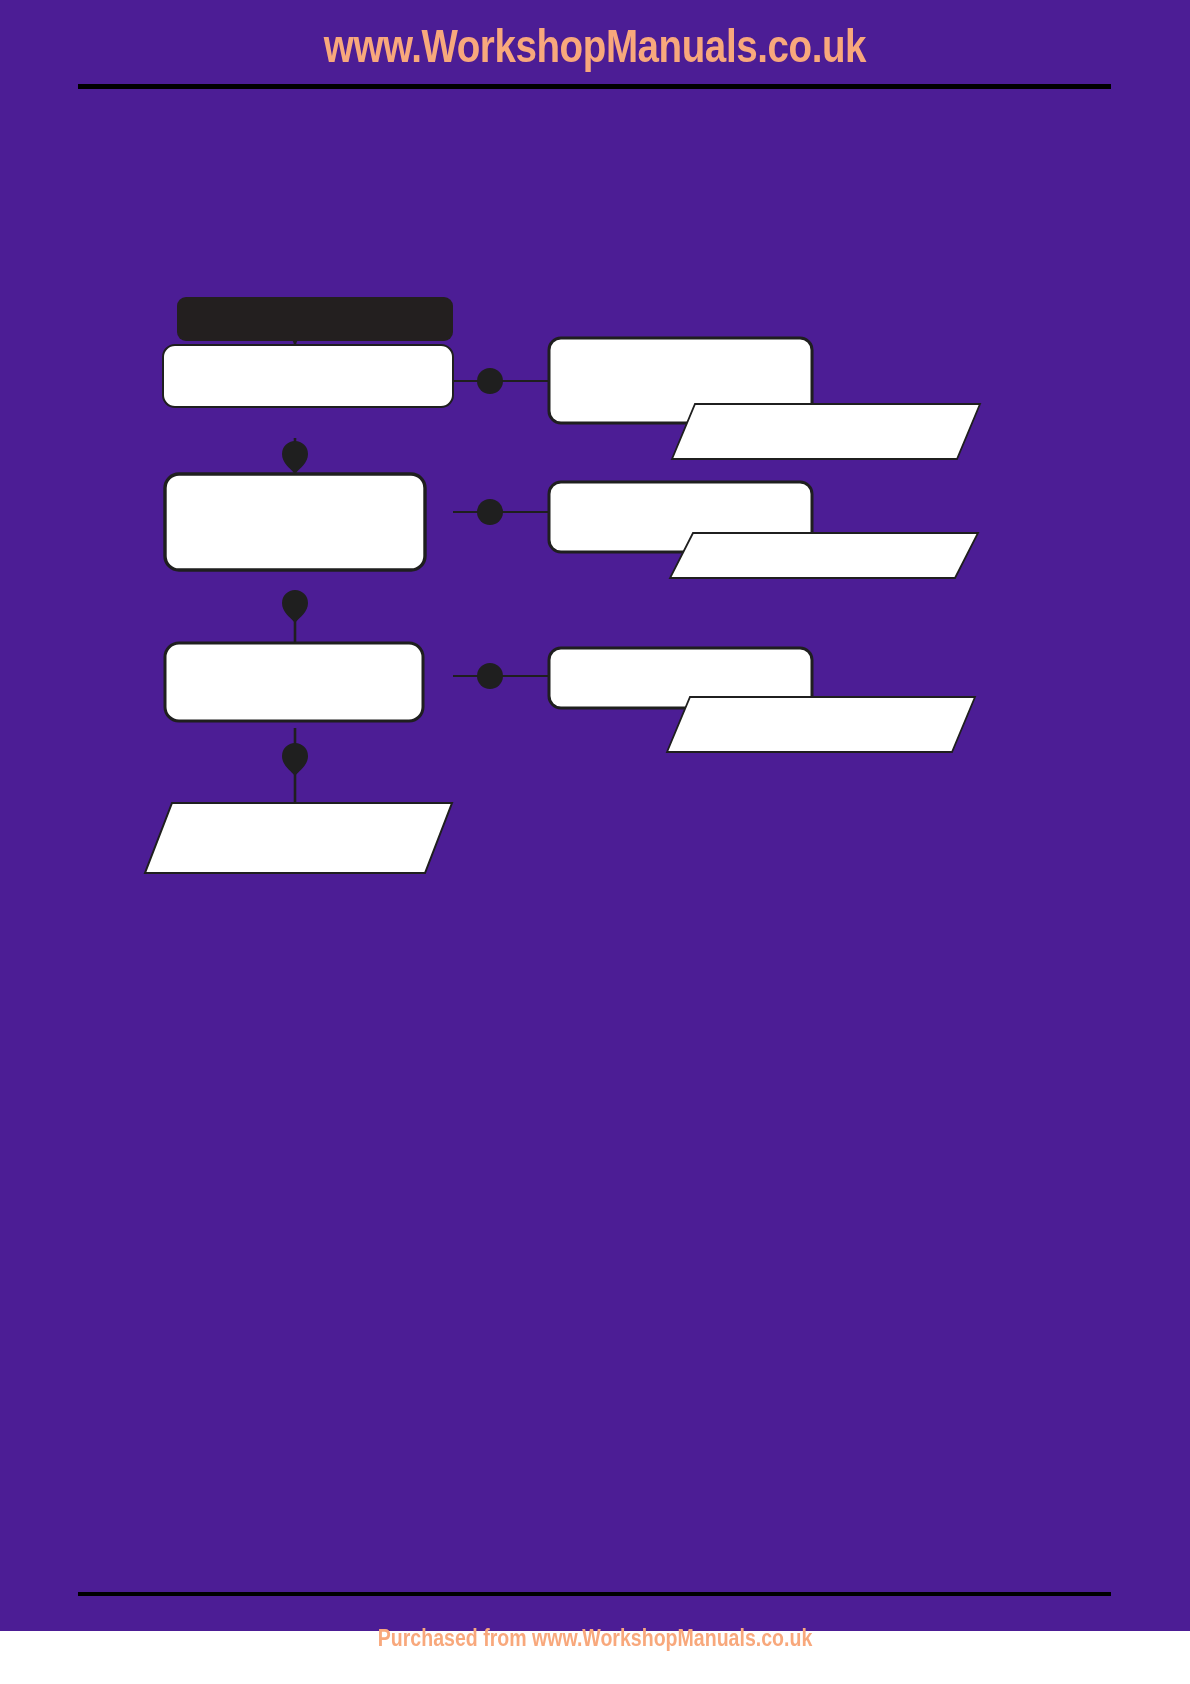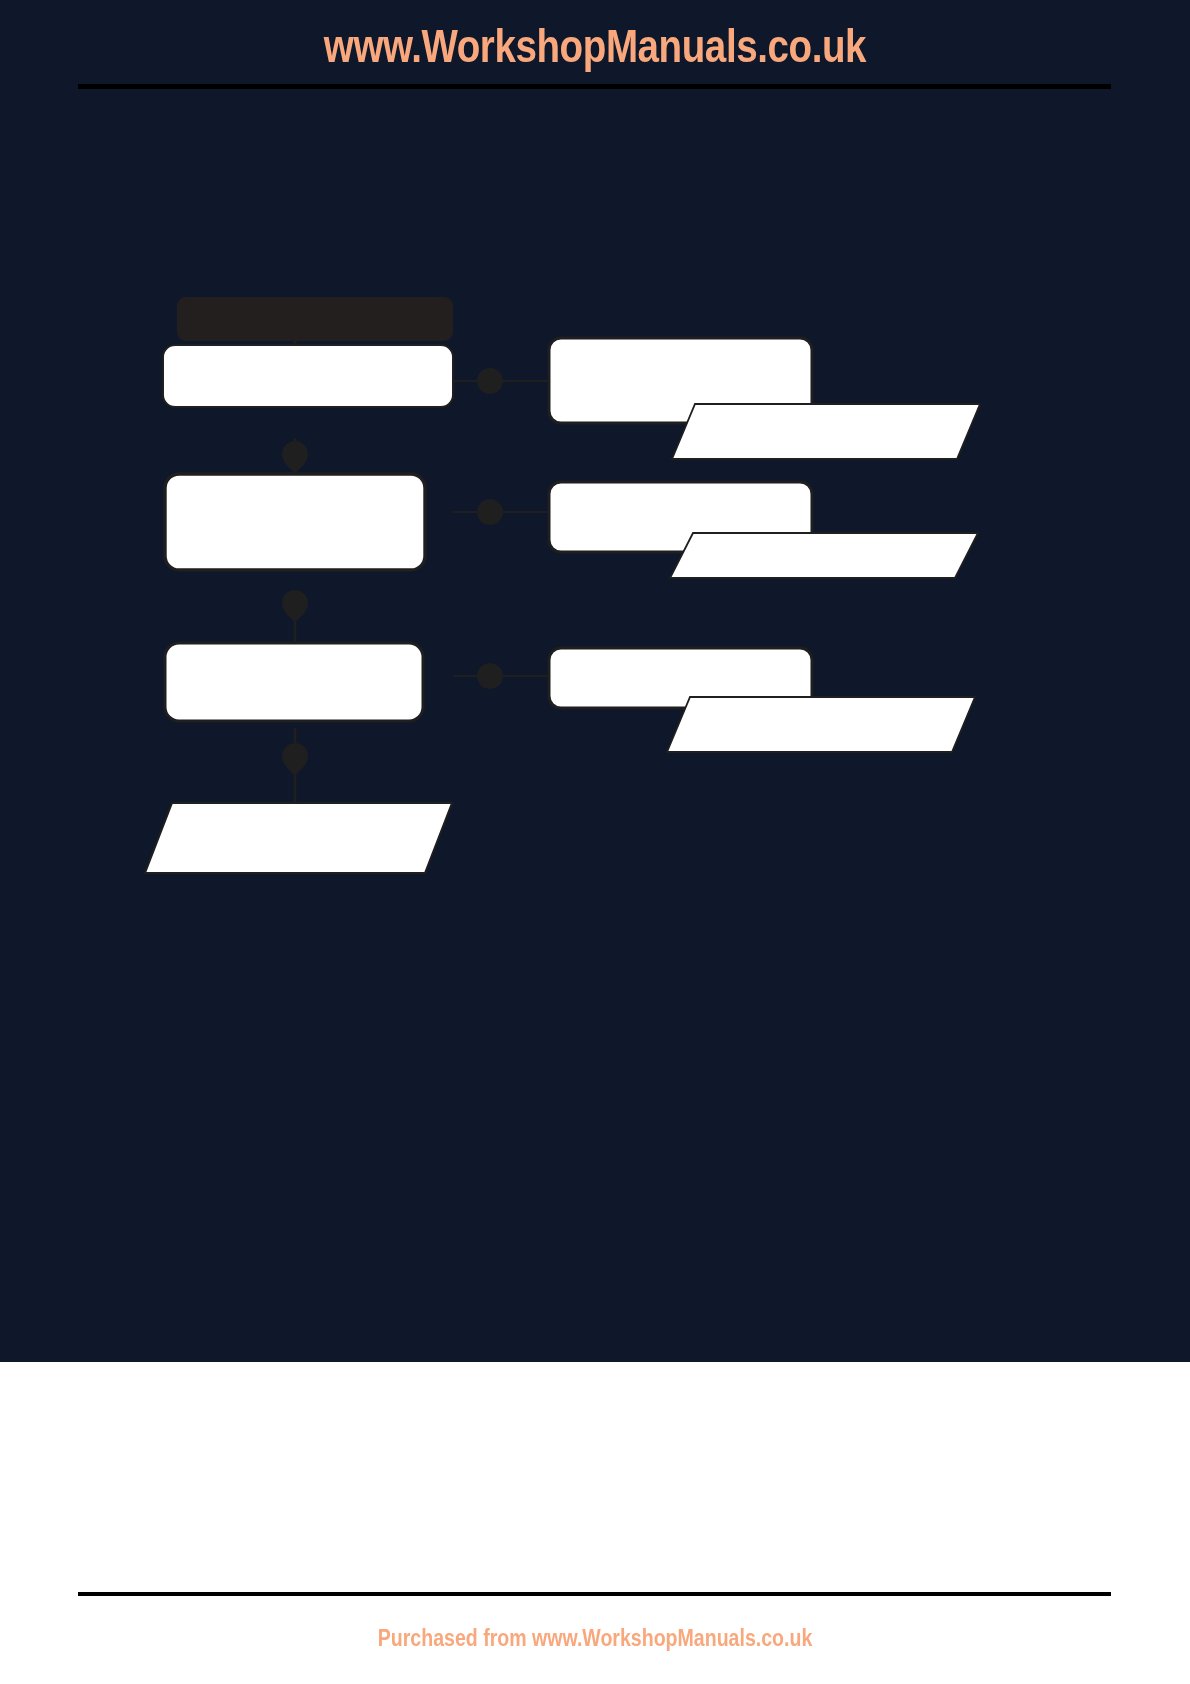--- a/index.html
+++ b/index.html
@@ -12,22 +12,22 @@
     height: 1684px;
     position: relative;
     font-family: "Liberation Sans", sans-serif;
     overflow: hidden;
   }
 
   .page {
     position: absolute;
     inset: 0;
     width: 1190px;
-    height: 1362px;
-    background: #0f172a;
+    height: 1631px;
+    background: #4c1d95;
   }
 
   
   .header-watermark {
     position: absolute;
     top: 18px;
     left: 0;
     width: 1190px;
     text-align: center;
     color: #f8a87c;

